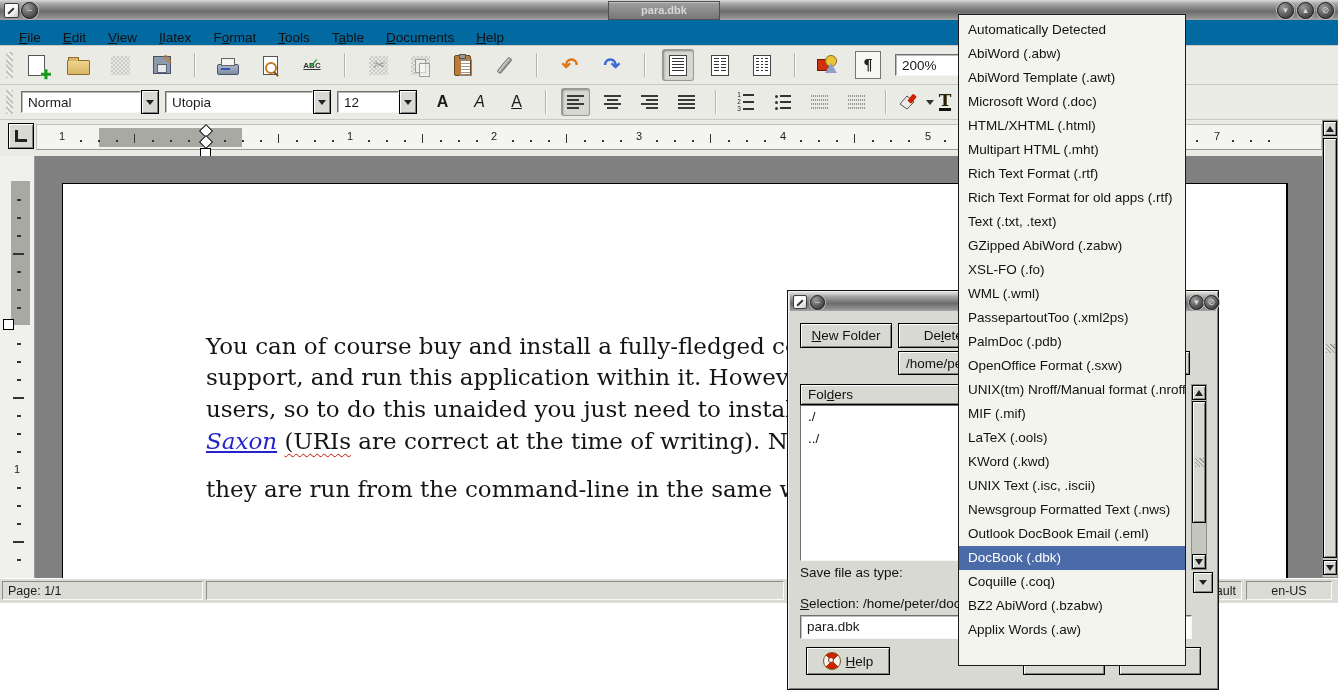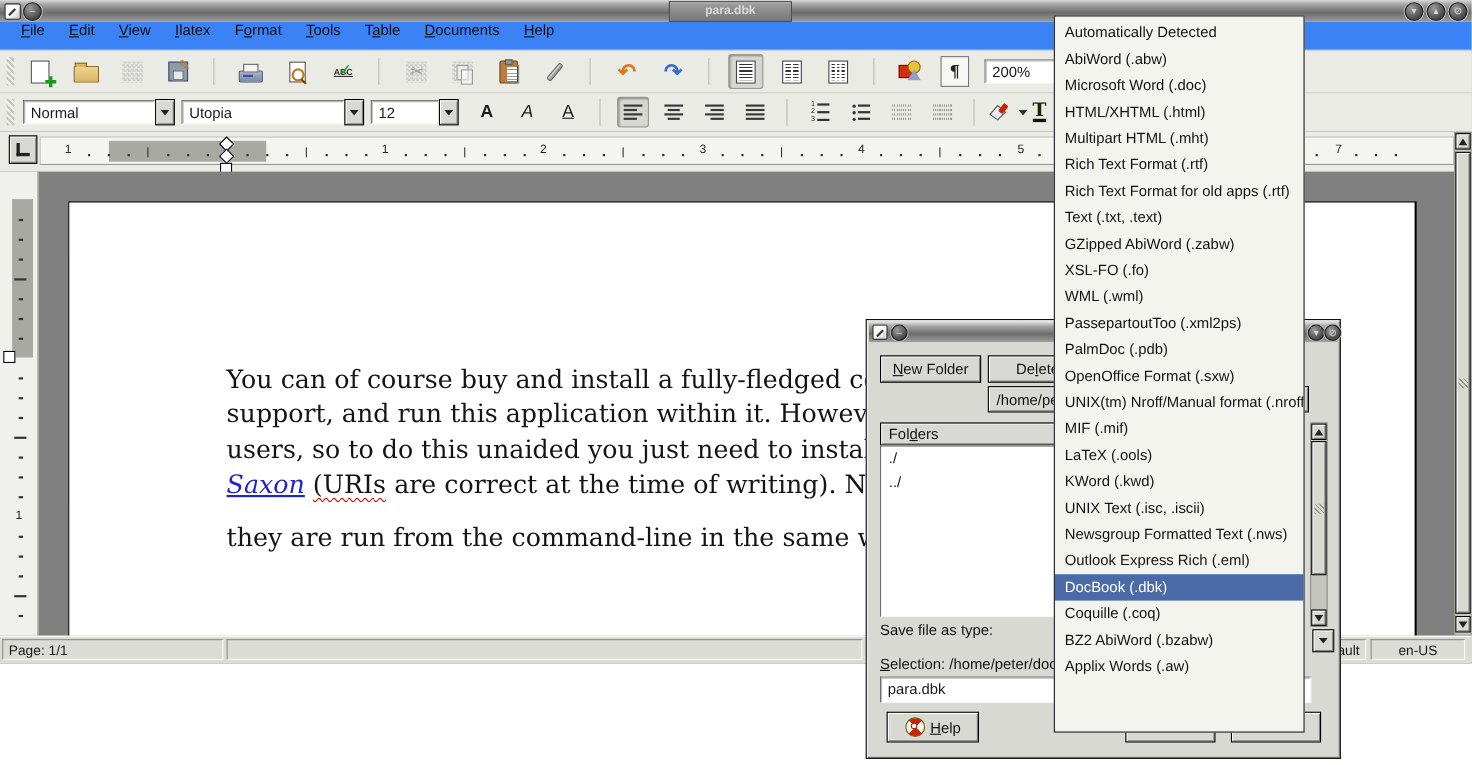--- a/index.html
+++ b/index.html
@@ -17,22 +17,22 @@
     text-align:center;line-height:16px;}
   .rbtn{position:absolute;width:15px;height:15px;border-radius:50%;
     background:radial-gradient(circle at 35% 30%,#9b9b9b,#474747 72%);
     border:1px solid #1f1f1f;box-shadow:0 0 0 1px #b9b9b9;
     color:#d8d8d8;font-size:9px;line-height:14px;text-align:center;cursor:default;}
   .appicon{position:absolute;width:13px;height:13px;border-radius:2px;
     background:linear-gradient(135deg,#fafafa 55%,#c4c4c4);border:1px solid #3d3d3d;}
   .appicon::after{content:"";position:absolute;left:2px;top:6px;width:8px;height:2px;background:#333;transform:rotate(-45deg);}
 
   
-  #menubar{position:absolute;left:0;top:20px;width:1338px;height:26px;background:#3b82f6;
-    border-bottom:1px solid #c9c9c2;display:flex;align-items:flex-start;padding-left:8px;box-sizing:border-box;}
+  #menubar{position:absolute;left:0;top:20px;width:1338px;height:26px;background:#0369a1;
+    border-bottom:1px solid #c9c9c2;display:flex;align-items:flex-end;padding-left:8px;box-sizing:border-box;}
   .menu-item{padding:0 11px;font-size:13.5px;color:#111;}
 
   
   .toolbar{position:absolute;left:0;width:1338px;background:#ebebe6;display:flex;align-items:center;
     border-bottom:1px solid #c9c9c2;box-sizing:border-box;}
   #toolbar1{top:46px;height:39px;}
   #toolbar2{top:85px;height:35px;}
   .grip{width:7px;height:70%;margin:0 8px 0 6px;
     background:repeating-linear-gradient(45deg,#c6c6c0 0 2px,#f0f0ea 2px 4px);}
   .tbtn{position:relative;width:30px;height:30px;display:flex;align-items:center;justify-content:center;flex:none;}
@@ -643,38 +643,39 @@
       <span><span></span><u>H</u><span>elp</span></span>
     </div>
 
     <div class="gbtn" style="position:absolute;left:235px;top:356px;width:82px;height:28px;"></div>
     <div class="gbtn" style="position:absolute;left:331px;top:356px;width:82px;height:28px;"></div>
   </div>
 
   <div id="format-list">
       <div class="dd-item">Automatically Detected</div>
       <div class="dd-item">AbiWord (.abw)</div>
+      <div class="dd-item">AbiWord Template (.awt)</div>
       <div class="dd-item">Microsoft Word (.doc)</div>
       <div class="dd-item">HTML/XHTML (.html)</div>
       <div class="dd-item">Multipart HTML (.mht)</div>
       <div class="dd-item">Rich Text Format (.rtf)</div>
       <div class="dd-item">Rich Text Format for old apps (.rtf)</div>
       <div class="dd-item">Text (.txt, .text)</div>
       <div class="dd-item">GZipped AbiWord (.zabw)</div>
       <div class="dd-item">XSL-FO (.fo)</div>
       <div class="dd-item">WML (.wml)</div>
       <div class="dd-item">PassepartoutToo (.xml2ps)</div>
       <div class="dd-item">PalmDoc (.pdb)</div>
       <div class="dd-item">OpenOffice Format (.sxw)</div>
       <div class="dd-item">UNIX(tm) Nroff/Manual format (.nroff)</div>
       <div class="dd-item">MIF (.mif)</div>
       <div class="dd-item">LaTeX (.ools)</div>
       <div class="dd-item">KWord (.kwd)</div>
       <div class="dd-item">UNIX Text (.isc, .iscii)</div>
       <div class="dd-item">Newsgroup Formatted Text (.nws)</div>
-      <div class="dd-item">Outlook Express Rich (.eml)</div>
+      <div class="dd-item">Outlook DocBook Email (.eml)</div>
       <div class="dd-item selected">DocBook (.dbk)</div>
       <div class="dd-item">Coquille (.coq)</div>
       <div class="dd-item">BZ2 AbiWord (.bzabw)</div>
       <div class="dd-item">Applix Words (.aw)</div>
     </div>
 
 </div>
 
 </body></html>

